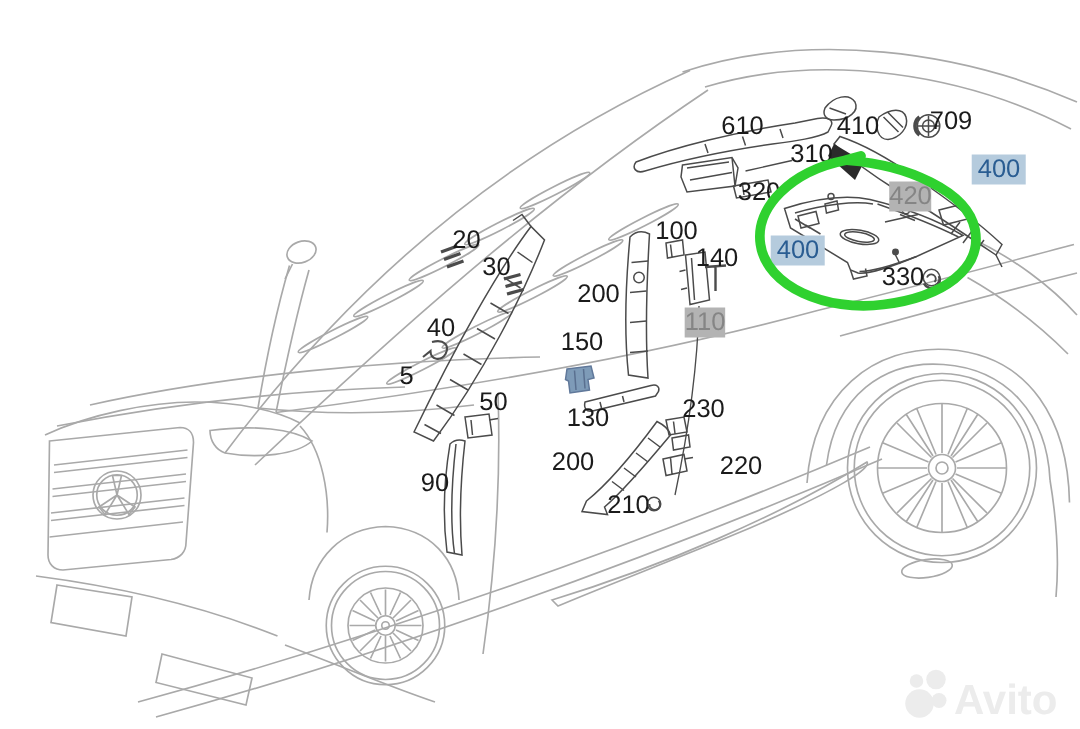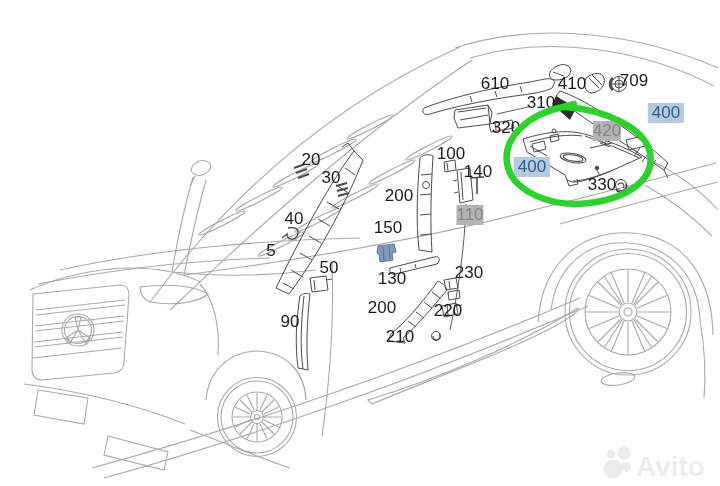--- a/index.html
+++ b/index.html
@@ -245,22 +245,22 @@
   <div class="lbl" style="left:329px;top:268px">50</div>
   <div class="lbl" style="left:290px;top:322px">90</div>
   <div class="lbl" style="left:399px;top:196px">200</div>
   <div class="lbl" style="left:388px;top:228px">150</div>
   <div class="lbl" style="left:451px;top:154px">100</div>
   <div class="lbl" style="left:478px;top:172px">140</div>
   <div class="lbl box-gray" style="left:470px;top:215px">110</div>
   <div class="lbl" style="left:392px;top:279px">130</div>
   <div class="lbl" style="left:469px;top:273px">230</div>
   <div class="lbl" style="left:382px;top:308px">200</div>
-  <div class="lbl" style="left:448px;top:311px">220</div>
-  <div class="lbl" style="left:400px;top:337px">210</div>
+  <div class="lbl" style="left:494px;top:311px">220</div>
+  <div class="lbl" style="left:419px;top:337px">210</div>
   <div class="lbl" style="left:495px;top:84px">610</div>
   <div class="lbl" style="left:541px;top:103px">310</div>
   <div class="lbl" style="left:506px;top:128px">320</div>
   <div class="lbl" style="left:572px;top:84px">410</div>
   <div class="lbl" style="left:634px;top:81px">709</div>
   <div class="lbl box-blue" style="left:666px;top:113px">400</div>
   <div class="lbl box-gray" style="left:607px;top:131px">420</div>
   <div class="lbl box-blue" style="left:532px;top:167px">400</div>
   <div class="lbl" style="left:602px;top:185px">330</div>
 

